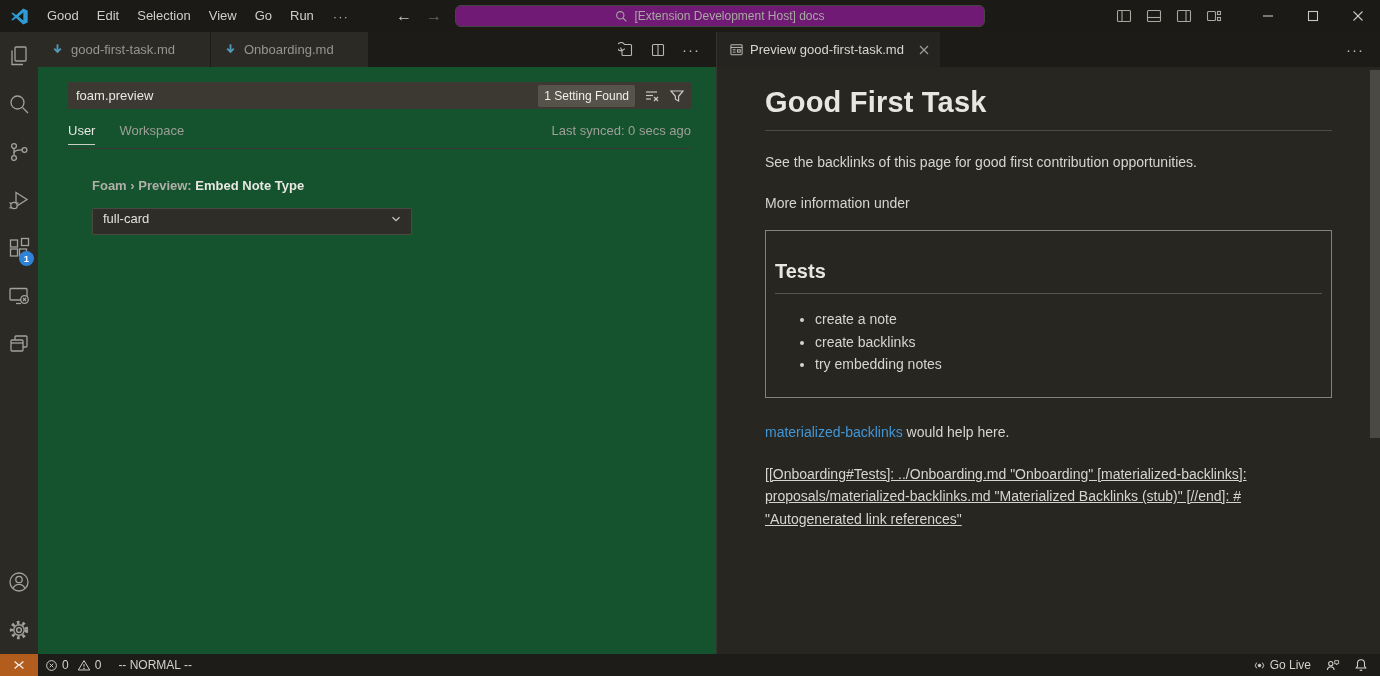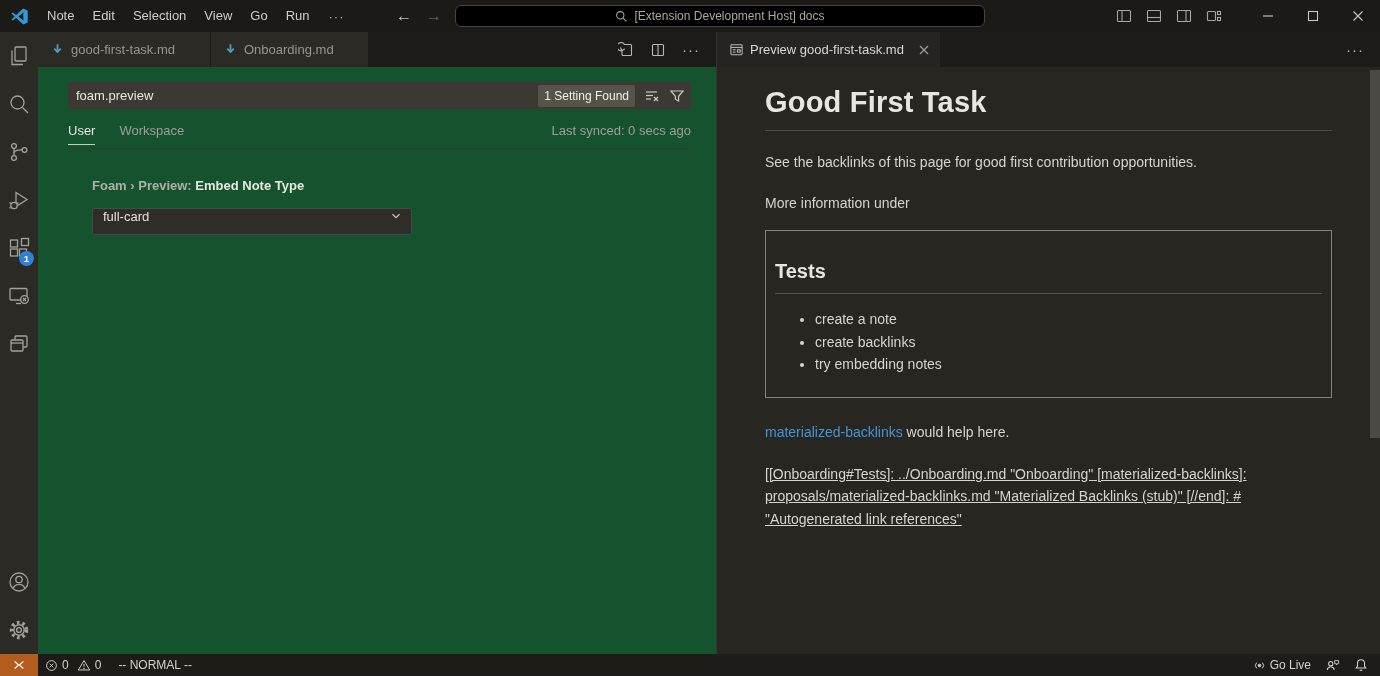--- a/index.html
+++ b/index.html
@@ -14,21 +14,21 @@
   
   .titlebar { position:absolute; top:0; left:0; right:0; height:32px;
     background:#1b1a17; display:flex; align-items:center; }
   .tb-logo { padding:0 10px 0 11px; display:flex; align-items:center; }
   .menu-item { font-size:13px; color:#cfcec9; padding:0 9px; line-height:32px; cursor:default; }
   .menu-more { font-size:13px; color:#b7b6b0; padding:0 10px; letter-spacing:1px; }
   .nav-arrows { position:absolute; left:396px; top:0; height:32px; display:flex; align-items:center; gap:14px; font-size:16px; }
   .nav-back { color:#c9c8c2; }
   .nav-fwd  { color:#64635e; }
   .tb-search { position:absolute; left:455px; top:5px; width:530px; height:22px;
-    background:#000000; border:1px solid #454440; border-radius:6px;
+    background:#701a75; border:1px solid #454440; border-radius:6px;
     display:flex; align-items:center; justify-content:center; gap:6px;
     font-size:12px; color:#a9a8a2; }
   .win-controls { position:absolute; right:0; top:0; height:32px; display:flex; align-items:center; }
   .layout-btn { padding:0 7px; display:flex; align-items:center; }
   .win-btn { width:45px; height:32px; display:flex; align-items:center; justify-content:center; }
 
   
   .activitybar { position:absolute; left:0; top:32px; bottom:22px; width:38px;
     background:#2b2a25; display:flex; flex-direction:column; }
   .ab-item { height:48px; display:flex; align-items:center; justify-content:center; position:relative; }
@@ -61,21 +61,21 @@
   .scope-row { position:absolute; top:56px; left:30px; right:25px; height:26px;
     display:flex; align-items:flex-start; border-bottom:1px solid #393832; font-size:13px; }
   .scope-tab-active { color:#e8e7e2; padding-bottom:6px; border-bottom:1.5px solid #cccbc5; }
   .scope-tab { color:#a09f99; margin-left:24px; }
   .last-synced { margin-left:auto; color:#a09f99; }
   .setting-label { position:absolute; top:111px; left:54px; font-size:13px; font-weight:bold; }
   .setting-cat { color:#b0afa9; }
   .setting-name { color:#e8e7e2; }
   .setting-select { position:absolute; top:141px; left:54px; width:320px; height:27px;
     background:#2e2d27; border:1px solid #4a4940; border-radius:2px;
-    display:flex; align-items:flex-start; padding:0 8px 16px 10px;
+    display:flex; align-items:flex-end; padding:0 8px 8px 10px;
     font-size:13px; color:#e2e1dc; }
   .select-chevron { margin-left:auto; }
 
   
   .preview { position:absolute; top:35px; left:0; right:0; bottom:0; background:#272621;
     padding:0 48px; font-size:14px; color:#d6d5d0; }
   .preview h1 { margin:21px 0 0; font-size:29px; font-weight:600; color:#e7e6e1; line-height:1; letter-spacing:0.2px; }
   .hr1 { margin-top:13px; border:none; border-top:1px solid #4c4b45; }
   .p1 { margin-top:23px; }
   .p2 { margin-top:25px; }
@@ -99,21 +99,21 @@
 </style>
 </head>
 <body>
 
 <div class="titlebar">
   <div class="tb-logo">
     <svg width="17" height="17" viewBox="0 0 16 16">
       <path fill="#2f9ad4" d="M11.5 0.5 L4.8 6.7 L1.6 4.3 L0.3 5 L3.4 8 L0.3 11 L1.6 11.7 L4.8 9.3 L11.5 15.5 L15.7 13.6 L15.7 2.4 Z M11.6 4.2 L11.6 11.8 L7 8 Z"></path>
     </svg>
   </div>
-  <div class="menu-item">Note</div>
+  <div class="menu-item">Good</div>
   <div class="menu-item">Edit</div>
   <div class="menu-item">Selection</div>
   <div class="menu-item">View</div>
   <div class="menu-item">Go</div>
   <div class="menu-item">Run</div>
   <div class="menu-more">···</div>
 
   <div class="nav-arrows">
     <span class="nav-back">←</span>
     <span class="nav-fwd">→</span>

